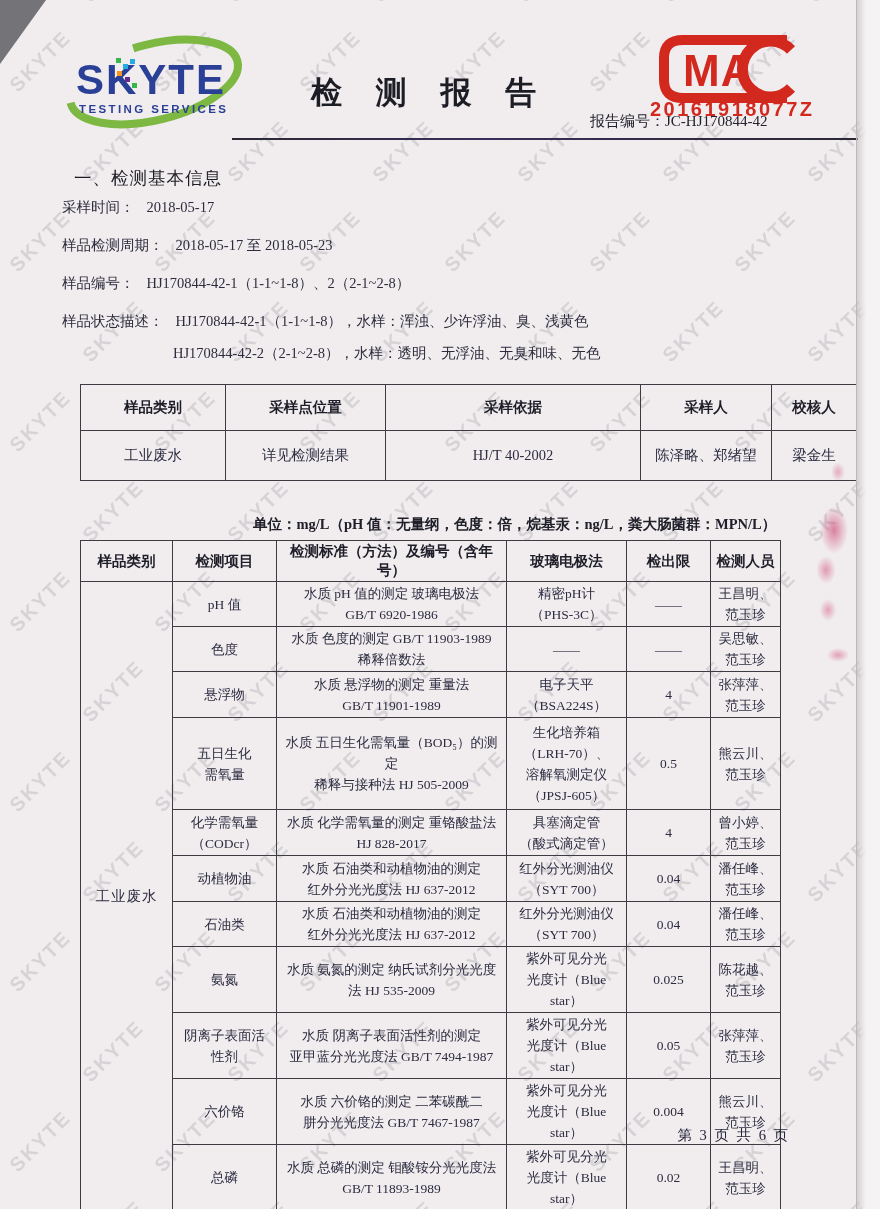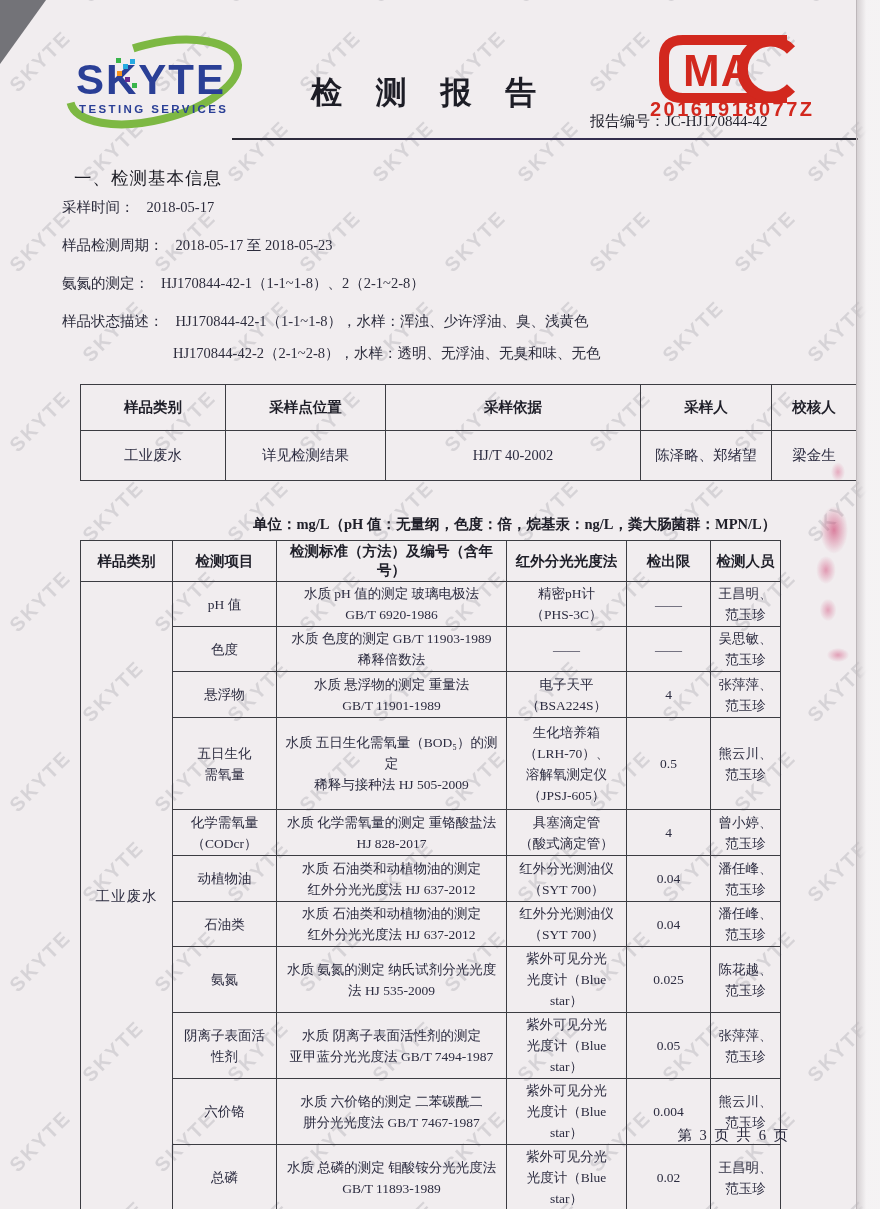--- a/index.html
+++ b/index.html
@@ -204,21 +204,21 @@
   <div class="report-no">
     <span>报告编号：</span><span>JC-HJ170844-42</span>
   </div>
 
   <div class="header-rule"></div>
 
   <div class="sec-heading" style="left:74px;top:166px;">一、检测基本信息</div>
   <div class="sec1-lines">
       <div class="info-line"><span class="lbl">采样时间：</span><span>2018-05-17</span></div>
       <div class="info-line"><span class="lbl">样品检测周期：</span><span>2018-05-17  至  2018-05-23</span></div>
-      <div class="info-line"><span class="lbl">氨氮的测定：</span><span>HJ170844-42-1（1-1~1-8）、2（2-1~2-8）</span></div>
+      <div class="info-line"><span class="lbl">样品编号：</span><span>HJ170844-42-1（1-1~1-8）、2（2-1~2-8）</span></div>
       <div class="info-line tight"><span class="lbl">样品状态描述：</span><span>HJ170844-42-1（1-1~1-8），水样：浑浊、少许浮油、臭、浅黄色</span></div>
       <div class="info-line cont tight"><span>HJ170844-42-2（2-1~2-8），水样：透明、无浮油、无臭和味、无色</span></div>
     </div>
 
   <table class="doc" id="t1">
     <colgroup>
         <col style="width:145px">
         <col style="width:160px">
         <col style="width:255px">
         <col style="width:131px">
@@ -253,21 +253,21 @@
         <col style="width:230px">
         <col style="width:120px">
         <col style="width:84px">
         <col style="width:70px">
       </colgroup>
     <thead>
         <tr style="height: 36px;">
           <th>样品类别</th>
           <th>检测项目</th>
           <th>检测标准（方法）及编号（含年号）</th>
-          <th>红外分光光度法</th>
+          <th>玻璃电极法</th>
           <th>检出限</th>
           <th>检测人员</th>
         </tr>
       </thead>
     <tbody>
         <tr style="height: 44px;">
           <td rowspan="11" class="cat">工业废水</td>
           <td>pH 值</td>
           <td>水质  pH  值的测定  玻璃电极法
 GB/T 6920-1986</td>

